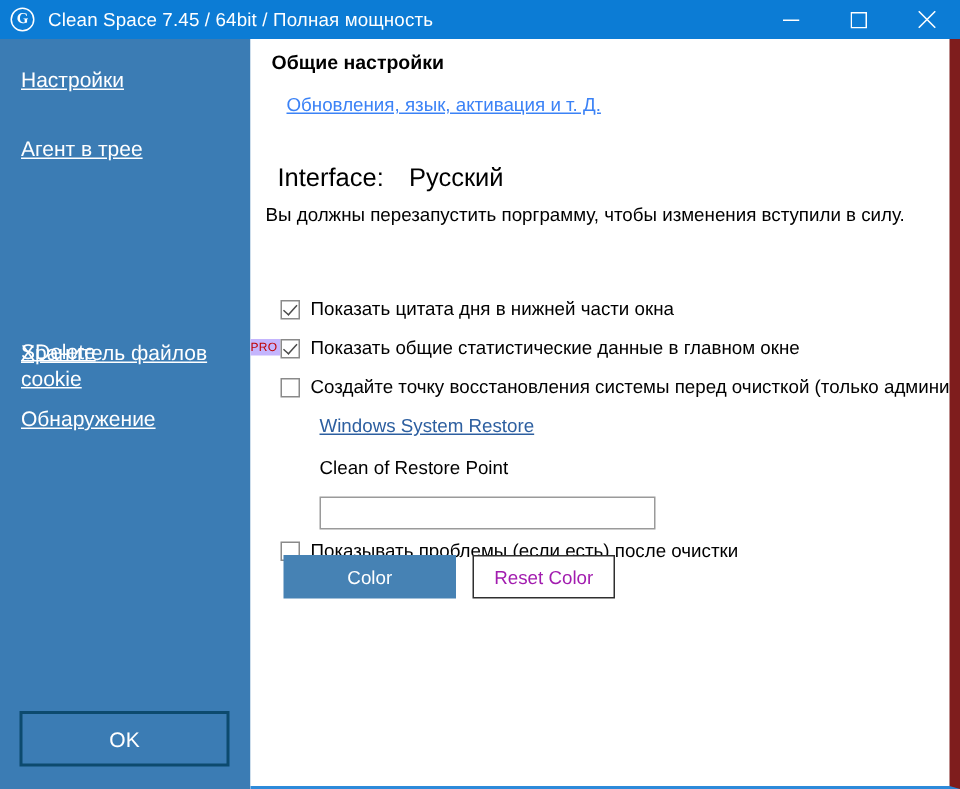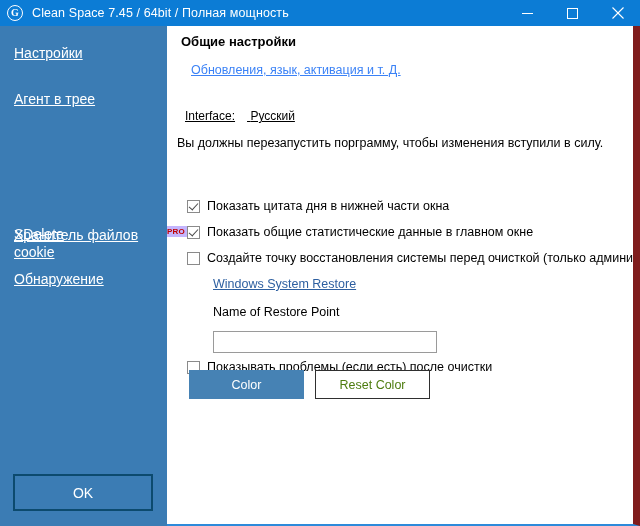--- a/index.html
+++ b/index.html
@@ -129,23 +129,22 @@
     position: absolute;
     left: 24px; top: 37px;
     font-size: 12.5px;
     color: #3b82f6;
     text-decoration: underline;
     cursor: pointer;
   }
   .iface-row {
     position: absolute;
     left: 18px; top: 83px;
-    font-size: 12px;
-    color: #000000;
-    text-decoration: underline;
+    font-size: 17px;
+    color: #000000;
   }
   .iface-label { margin-right: 12px; }
   .note {
     position: absolute;
     left: 10px; top: 110px;
     font-size: 12.5px;
     color: #000000;
     white-space: nowrap;
   }
 
@@ -162,21 +161,21 @@
   .cb-row.r2 { top: 199px; }
   .cb-row.r3 { top: 225px; }
   .cb-row.r4 { top: 334px; }
 
   .pro-badge {
     position: absolute;
     left: -22px; top: 1px;
     background: #c4b5fd;
     color: #c00000;
     font-size: 8px;
-    font-weight: bold;
+    font-weight: normal;
     padding: 1px 2px;
     line-height: 9px;
     letter-spacing: .2px;
   }
   .cbox {
     width: 13px; height: 13px;
     border: 1px solid #8a8a8a;
     background: #ffffff;
     box-sizing: border-box;
     margin-right: 7px;
@@ -242,23 +241,23 @@
   }
   .btn-color {
     left: 22px; top: 344px;
     width: 115px;
     background: #4682b4;
     color: #ffffff;
     border: none;
   }
   .btn-reset {
     left: 148px; top: 344px;
-    width: 115px;
-    background: #ffffff;
-    color: #4d7c0f;
+    width: 95px;
+    background: #ffffff;
+    color: #a21caf;
     border: 1px solid #2f2f2f;
   }
 </style>
 </head>
 <body>
 
 <div id="app">
 
   <div class="titlebar">
     <div class="title-icon">G</div>
@@ -318,21 +317,21 @@
       <span class="cbox checked"></span>
       <span class="cb-label">Показать общие статистические данные в главном окне</span>
     </div>
 
     <div class="cb-row r3">
       <span class="cbox"></span>
       <span class="cb-label">Создайте точку восстановления системы перед очисткой (только администратор)</span>
     </div>
 
     <div class="restore-link">Windows System Restore</div>
-    <div class="restore-label">Name of Restore Point</div>
+    <div class="restore-label">Clean of Restore Point</div>
     <input class="restore-input" type="text" value="" style="">
 
     <div class="cb-row r4">
       <span class="cbox"></span>
       <span class="cb-label">Показывать проблемы (если есть) после очистки</span>
     </div>
 
     <div class="btn btn-color">Color</div>
     <div class="btn btn-reset">Reset Color</div>
 

